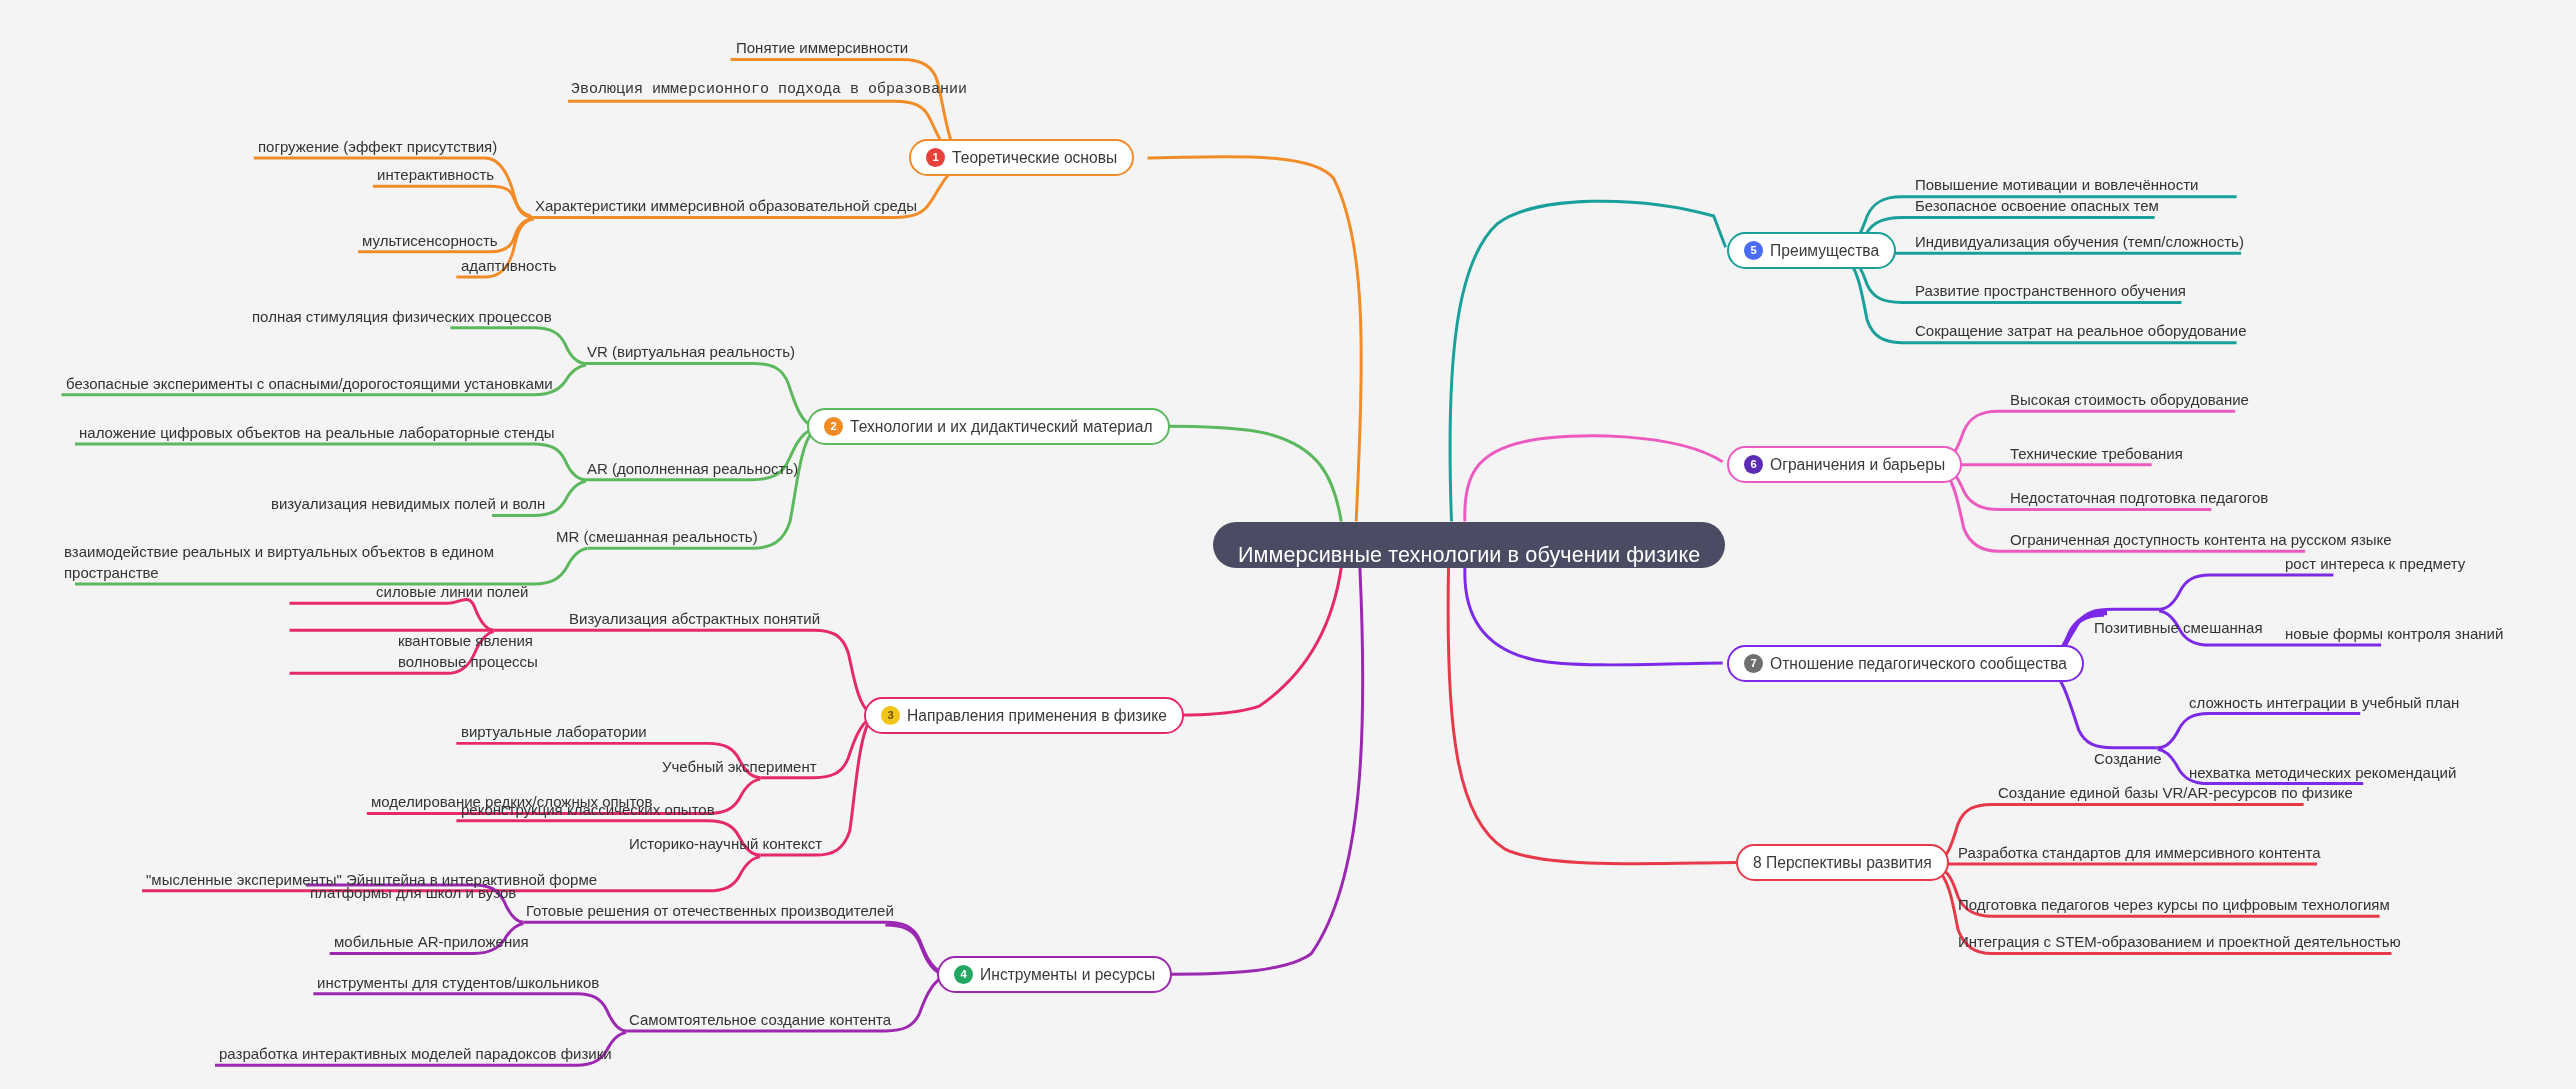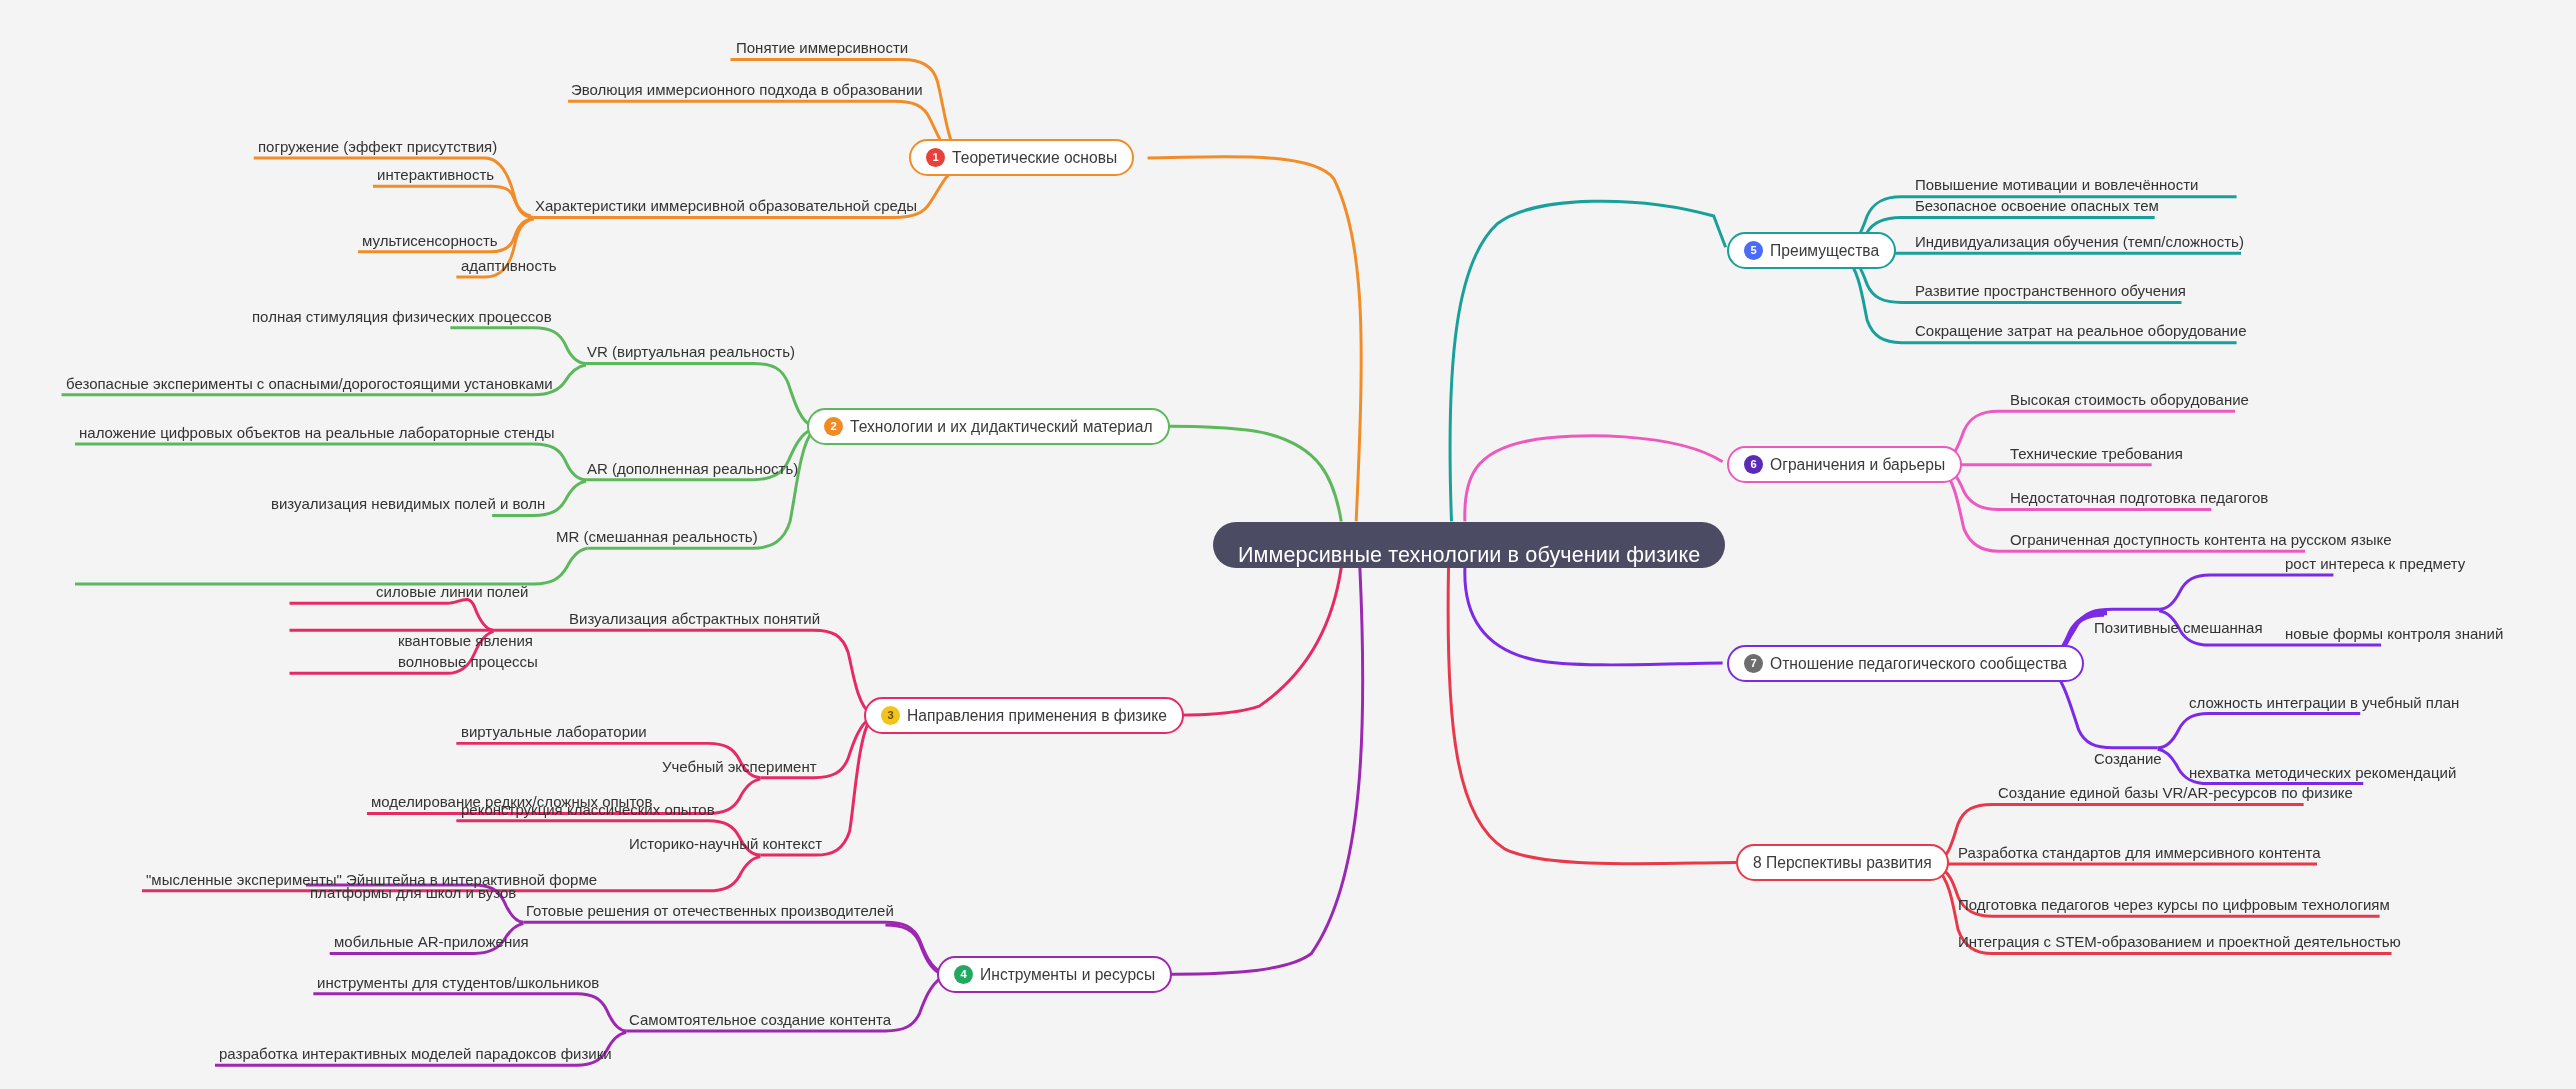--- a/index.html
+++ b/index.html
@@ -218,21 +218,21 @@
     <span class="btxt">Отношение педагогического сообщества</span>
   </div>
 
   <div class="branch-node nobadge" style="left:1736px;top:844px;border-color:#e8394a;">
     <span class="btxt">8 Перспективы развития</span>
   </div>
 
   <div class="leaf leftside" style="left:733px;top:37px;">
     <span class="ltxt">Понятие иммерсивности</span>
   </div>
-  <div class="leaf leftside" style="left:568px;top:79px;">
+  <div class="leaf leftside" style="left:568px;top:79px;font-family:Liberation Mono, monospace;">
     <span class="ltxt">Эволюция иммерсионного подхода в образовании</span>
   </div>
   <div class="mid" style="left:535px;top:195px;">
     <span>Характеристики иммерсивной образовательной среды</span>
   </div>
   <div class="leaf leftside" style="left:255px;top:136px;">
     <span class="ltxt">погружение (эффект присутствия)</span>
   </div>
   <div class="leaf leftside" style="left:374px;top:164px;">
     <span class="ltxt">интерактивность</span>
@@ -258,20 +258,23 @@
   </div>
   <div class="leaf leftside" style="left:76px;top:422px;">
     <span class="ltxt">наложение цифровых объектов на реальные лабораторные стенды</span>
   </div>
   <div class="leaf leftside" style="left:268px;top:493px;">
     <span class="ltxt">визуализация невидимых полей и волн</span>
   </div>
   <div class="mid" style="left:556px;top:526px;">
     <span>MR (смешанная реальность)</span>
   </div>
+  <div class="leaf leftside wrap" style="left:61px;top:541px;width:462px;">
+    <span class="ltxt">взаимодействие реальных и виртуальных объектов в едином пространстве</span>
+  </div>
 
   <div class="mid" style="left:569px;top:608px;">
     <span>Визуализация абстрактных понятий</span>
   </div>
   <div class="leaf leftside" style="left:373px;top:581px;">
     <span class="ltxt">силовые линии полей</span>
   </div>
   <div class="leaf leftside" style="left:395px;top:630px;">
     <span class="ltxt">квантовые явления</span>
   </div>

